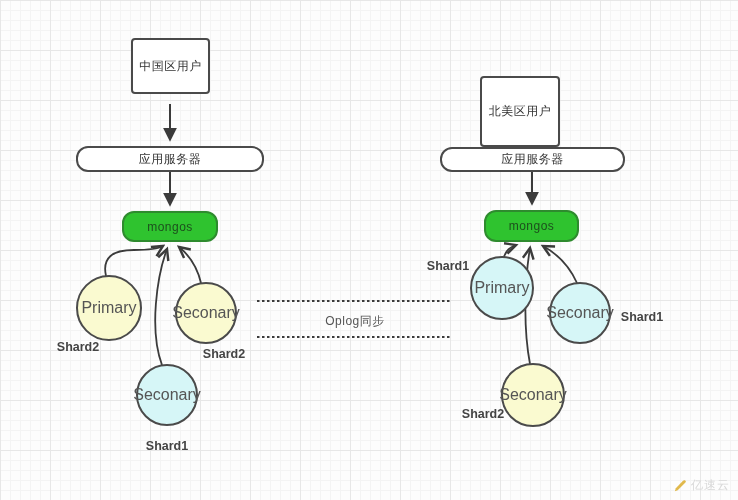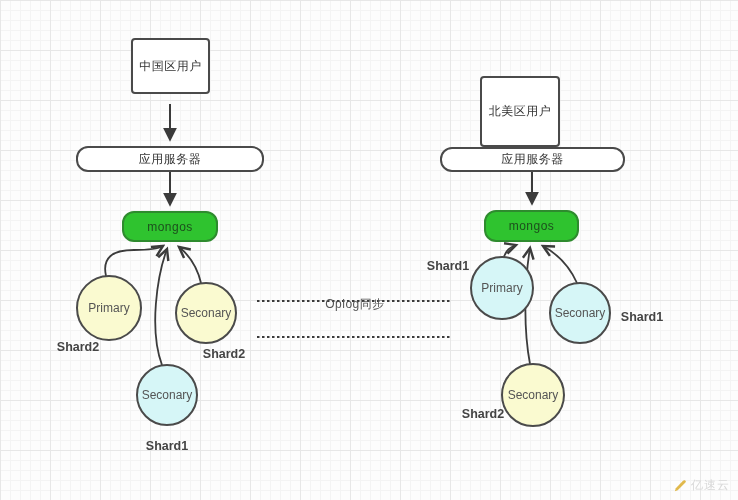--- a/index.html
+++ b/index.html
@@ -26,21 +26,21 @@
     font-size:12px;color:#333;letter-spacing:.5px;
   }
   .mongos-box{
     background:#2fc32f;border:2px solid #2e8b2e;border-radius:12px;
     display:flex;align-items:center;justify-content:center;
     font-size:12px;color:#1d4f1d;letter-spacing:.5px;
   }
   .circle{
     border:2px solid #4a4a4a;border-radius:50%;
     display:flex;align-items:center;justify-content:center;
-    font-size:12px;color:#555;
+    font-size:16px;color:#555;
   }
   .circle.yellow{background:#fafad0;}
   .circle.blue{background:#d6f6f7;}
   .shard-label{
     font-size:12.5px;color:#444;text-align:center;width:60px;font-weight:bold;
   }
   .sync-label{
     font-size:12px;color:#555;text-align:center;width:80px;letter-spacing:.5px;
   }
   .arrows{position:absolute;left:0;top:0;pointer-events:none;}
@@ -126,21 +126,21 @@
     <span>Seconary</span>
   </div>
   <div class="abs circle yellow" style="left:501px;top:363px;width:64px;height:64px;">
     <span>Seconary</span>
   </div>
 
   <div class="abs shard-label" style="left:418px;top:259px;">Shard1</div>
   <div class="abs shard-label" style="left:612px;top:310px;">Shard1</div>
   <div class="abs shard-label" style="left:453px;top:407px;">Shard2</div>
 
-  <div class="abs sync-label" style="left:315px;top:296px;">Oplog同步</div>
+  <div class="abs sync-label" style="left:315px;top:313px;">Oplog同步</div>
 
   <div class="abs watermark">
     <svg width="15" height="15" viewBox="0 0 16 16">
       <path d="M2,14 L5,13 L13,5 C14,4 14,3 13,2.6 C12,2.2 11,2.6 10.4,3.2 L3,11 Z" fill="#d9a81f" opacity="0.8"></path>
     </svg>
     <span class="wm-text">亿速云</span>
   </div>
 
 </div>
 

